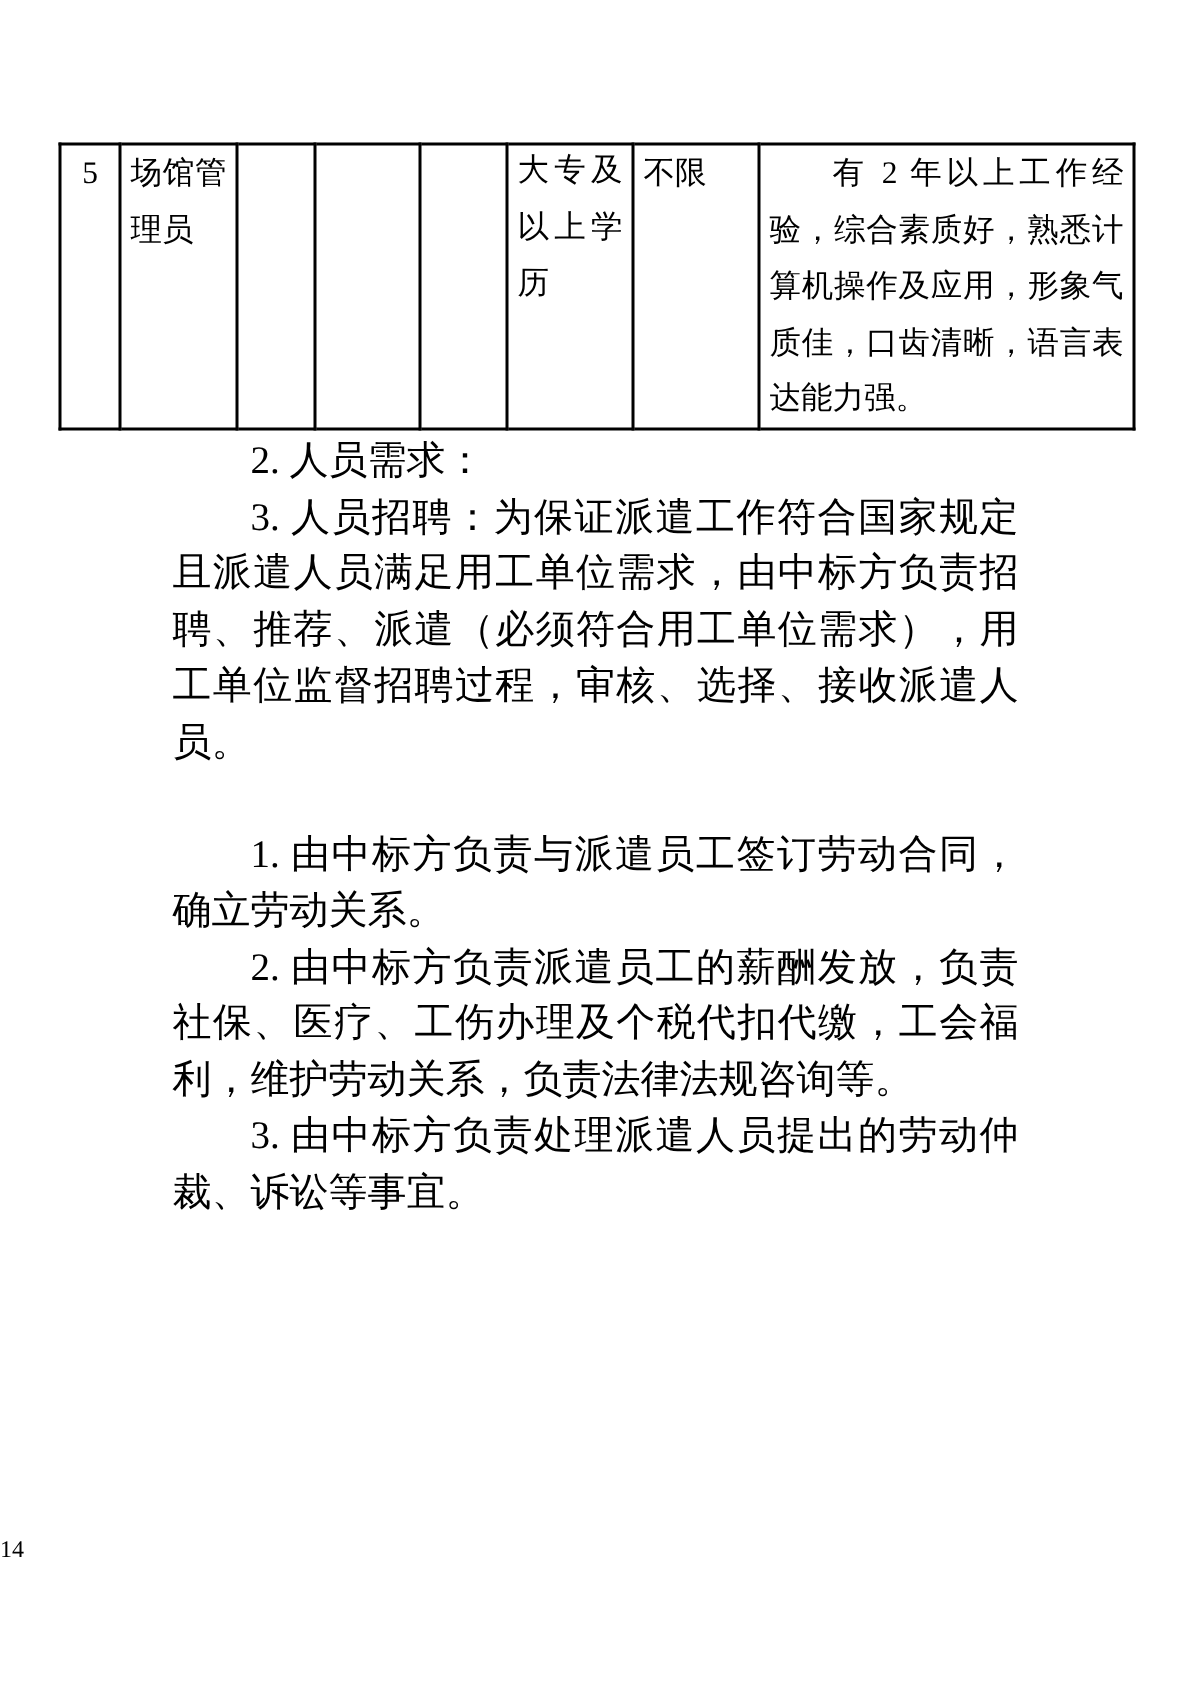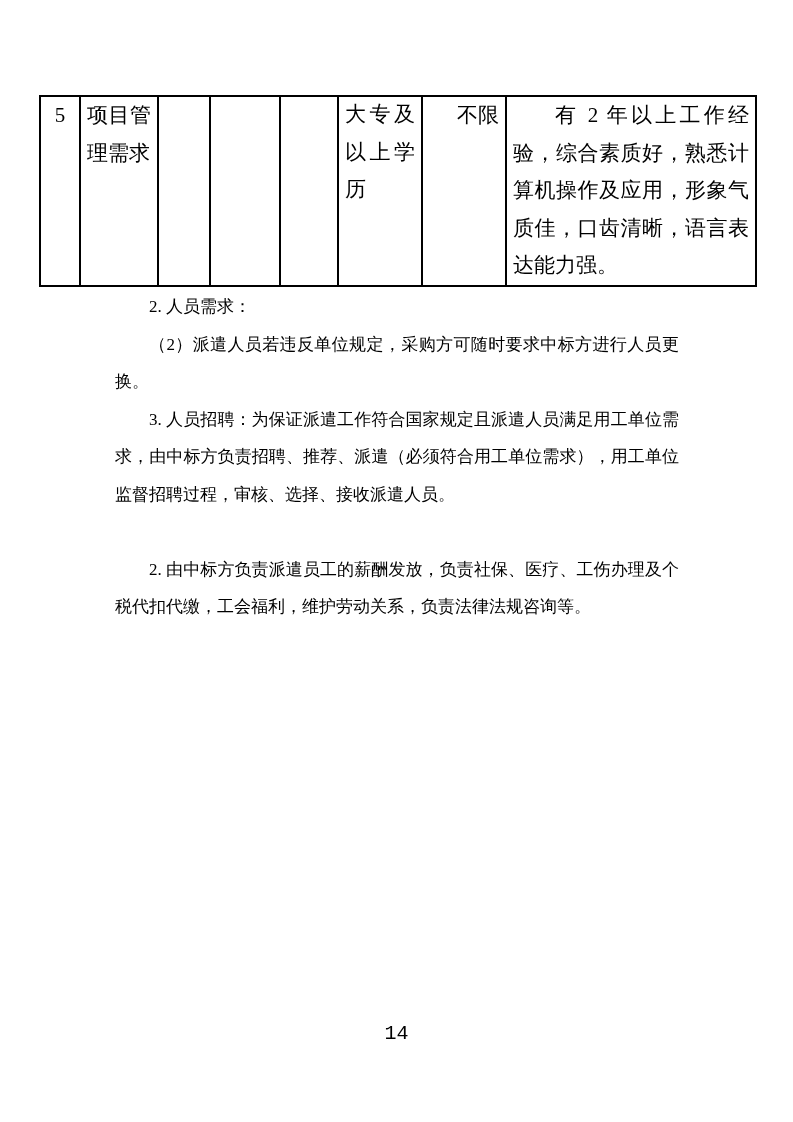--- a/index.html
+++ b/index.html
@@ -33,50 +33,48 @@
     vertical-align: top;
     font-size: 21px;
     line-height: 37.5px;
     padding: 0 6px;
     overflow: hidden;
     word-break: break-all;
   }
   .cell-seq { text-align: center; padding: 0 2px; }
   .cell-pos { text-align: justify; }
   .cell-edu { text-align: justify; padding: 0 5px; font-family: Liberation Mono, monospace; }
-  .cell-gen { text-align: right; padding-top: 36px; }
+  .cell-gen { text-align: left; padding-top: 36px; }
   .cell-req { text-align: justify; text-indent: 2em; padding: 0 4px; }
 
   
   .body-text {
     position: absolute;
     left: 115px;
     top: 288px;
     width: 564px;
-    font-size: 17px;
+    font-size: 26px;
     line-height: 37.5px;
     text-align: justify;
   }
   .body-text p {
     margin: 0;
     text-indent: 2em;
     word-break: break-all;
   }
   .spacer { height: 37.5px; }
 
   
   .footer {
     position: absolute;
     left: 0;
     top: 1022px;
     width: 100%;
-    text-align: center;
-    font-size: 20px;
+    font-size: 16px;
     line-height: 24px;
-    font-family: Liberation Mono, monospace;
   }
 </style>
 </head>
 <body>
 
 <div class="page">
 
   <table class="doc-table">
     <colgroup>
       <col style="width:40px">
@@ -84,34 +82,35 @@
       <col style="width:52px">
       <col style="width:70px">
       <col style="width:58px">
       <col style="width:84px">
       <col style="width:84px">
       <col style="width:250px">
     </colgroup>
     <tbody>
       <tr>
         <td class="cell-seq">5</td>
-        <td class="cell-pos">项目管理需求</td>
+        <td class="cell-pos">场馆管理员</td>
         <td></td>
         <td></td>
         <td></td>
         <td class="cell-edu">大专及以上学历</td>
         <td class="cell-gen">不限</td>
         <td class="cell-req">有 2 年以上工作经验，综合素质好，熟悉计算机操作及应用，形象气质佳，口齿清晰，语言表达能力强。</td>
       </tr>
     </tbody>
   </table>
 
   <div class="body-text">
     <p>2. 人员需求：</p>
-    <p>（2）派遣人员若违反单位规定，采购方可随时要求中标方进行人员更换。</p>
     <p>3. 人员招聘：为保证派遣工作符合国家规定且派遣人员满足用工单位需求，由中标方负责招聘、推荐、派遣（必须符合用工单位需求），用工单位监督招聘过程，审核、选择、接收派遣人员。</p>
     <div class="spacer"></div>
+    <p>1. 由中标方负责与派遣员工签订劳动合同，确立劳动关系。</p>
     <p>2. 由中标方负责派遣员工的薪酬发放，负责社保、医疗、工伤办理及个税代扣代缴，工会福利，维护劳动关系，负责法律法规咨询等。</p>
+    <p>3. 由中标方负责处理派遣人员提出的劳动仲裁、诉讼等事宜。</p>
   </div>
 
   <div class="footer">14</div>
 
 </div>
 
 </body></html>

